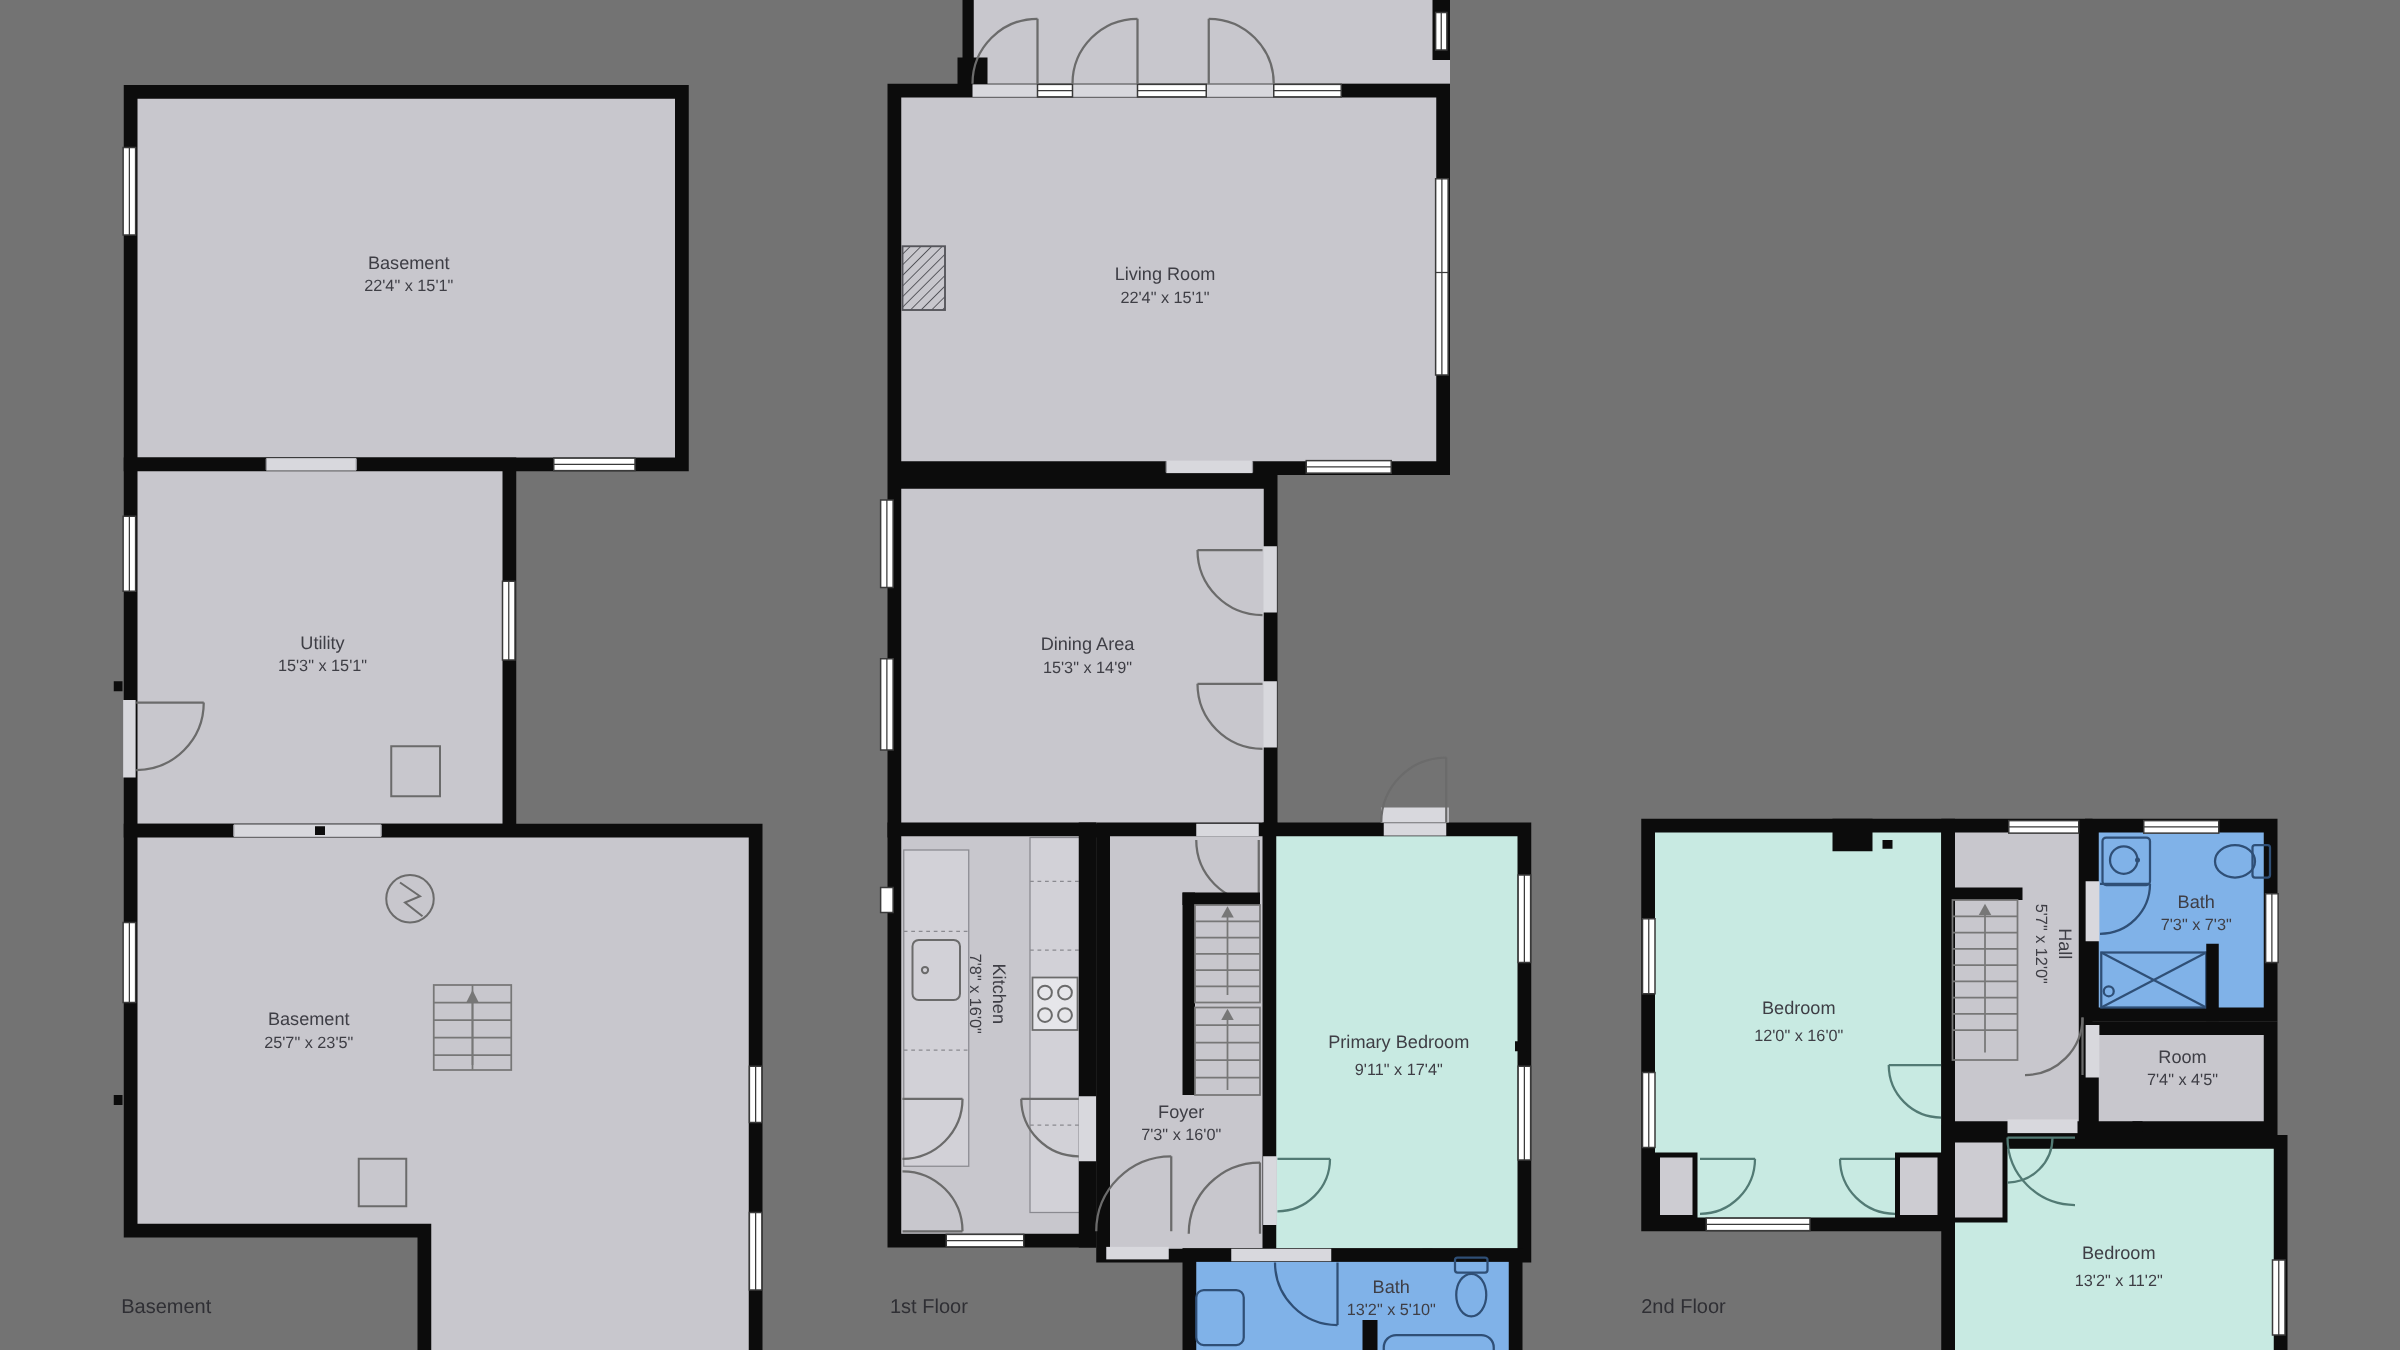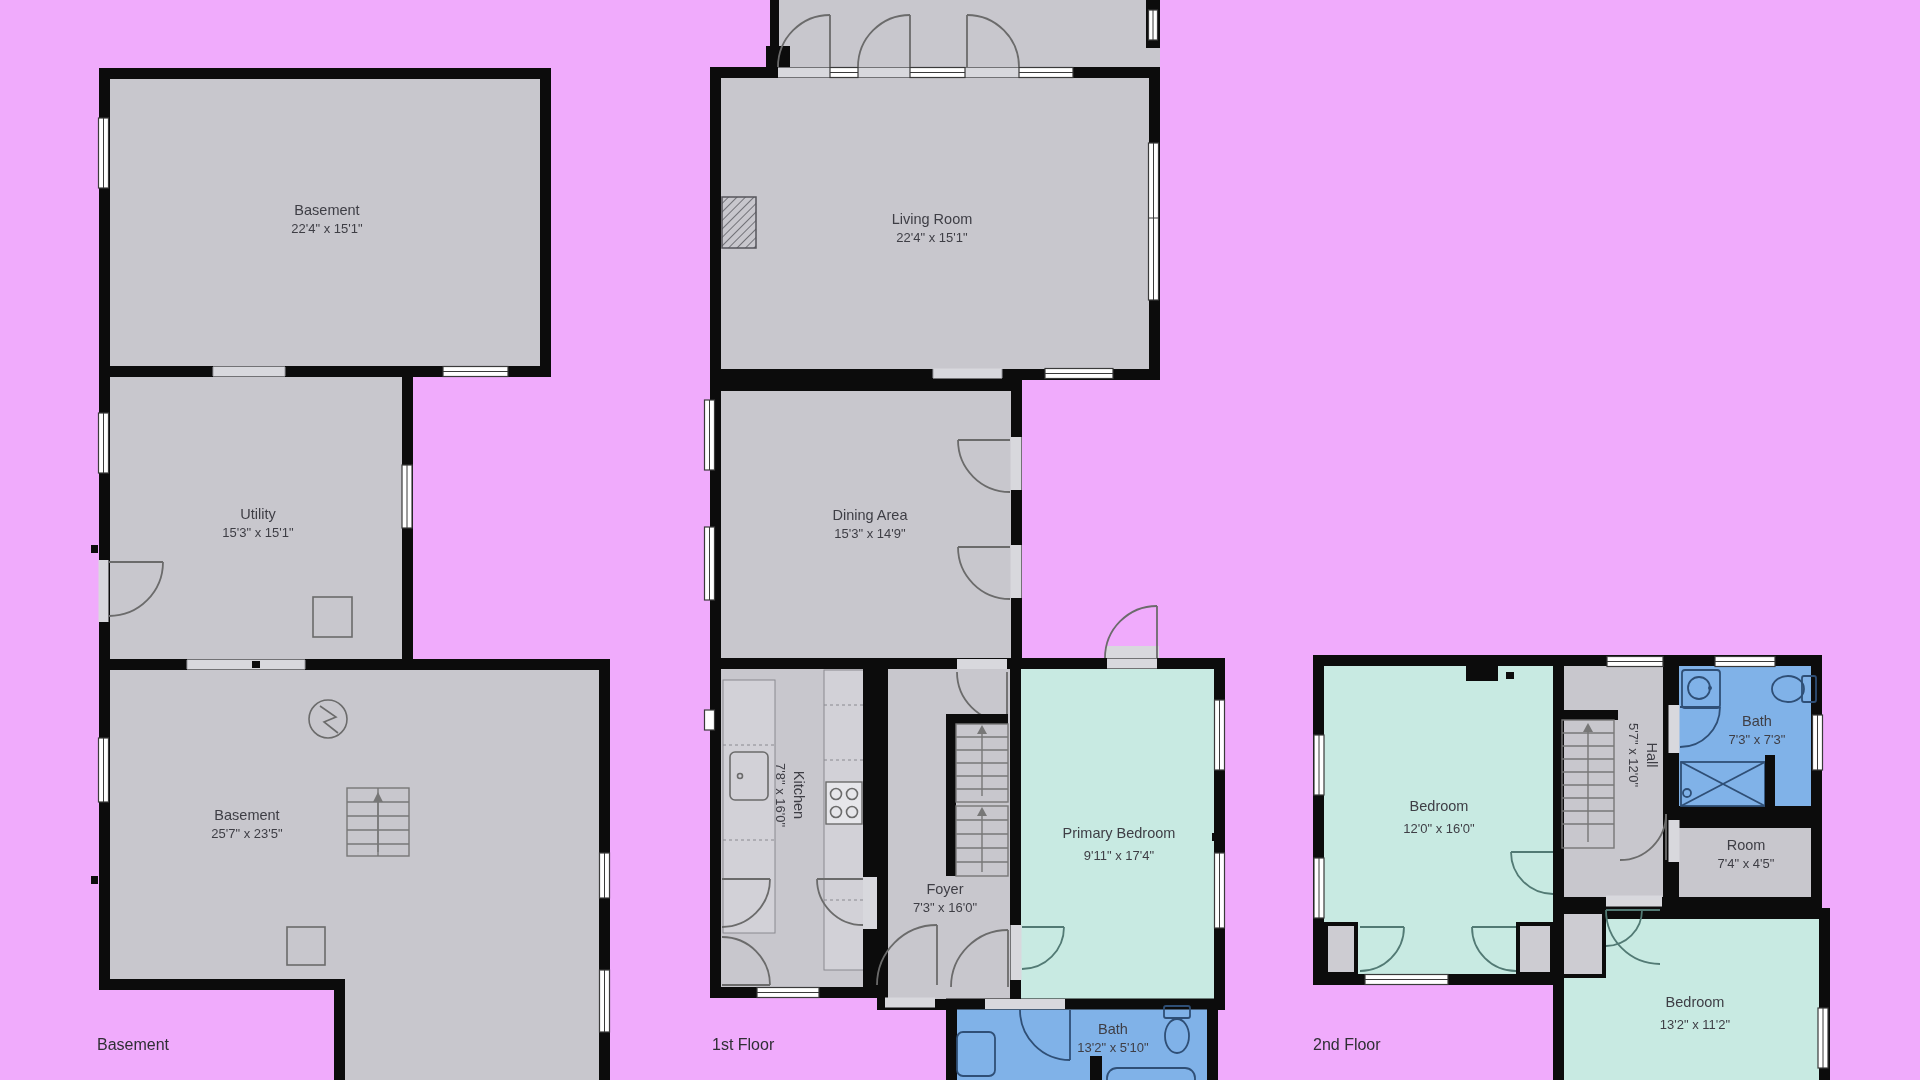--- a/index.html
+++ b/index.html
@@ -1,16 +1,16 @@
 <!DOCTYPE html>
 <html><head>
 <meta charset="utf-8">
 <style>
   html,body{margin:0;padding:0;width:1920px;height:1080px;overflow:hidden;background:#D9D8CA;}
-  #canvas-wrap{position:relative;width:1920px;height:1080px;background:#f0abfc;}
+  #canvas-wrap{position:relative;width:1920px;height:1080px;background:#737373;}
   svg{display:block}
   .wG{fill:#C8C7CD;stroke:#0C0C0C;stroke-width:11}
   .wT{fill:#C8EAE2;stroke:#0C0C0C;stroke-width:11}
   .wB{fill:#80B2E8;stroke:#0C0C0C;stroke-width:11}
   .fillG{fill:#C8C7CD}
   .blk{fill:#0C0C0C}
   .tick{fill:#0C0C0C}
   .win{fill:#FFFFFF;stroke:#3A3A3A;stroke-width:1.2}
   .winl{stroke:#3A3A3A;stroke-width:1;fill:none}
   .open{fill:#D8D8DD}

